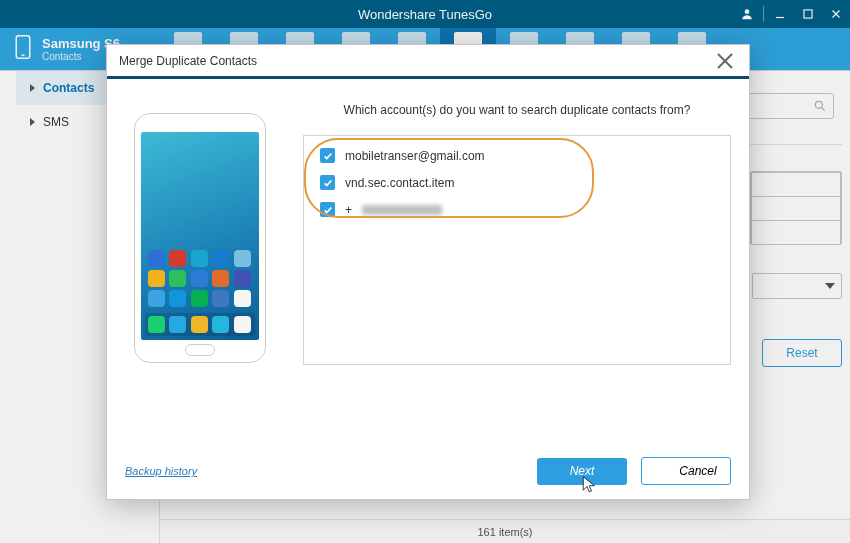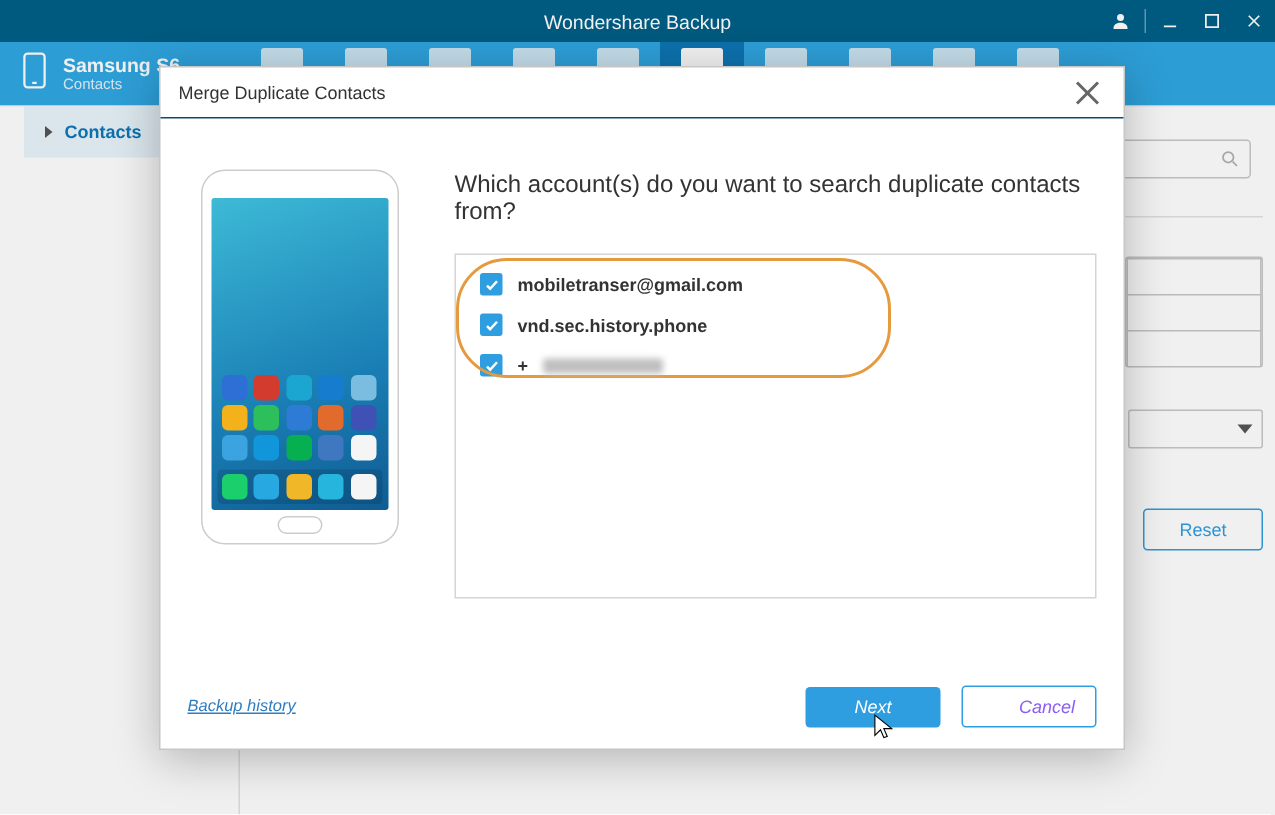--- a/index.html
+++ b/index.html
@@ -43,54 +43,54 @@
   .combo { width: 90px; height: 26px; border:1px solid #c8c8c8; border-radius:2px; display:flex; align-items:center; justify-content:flex-end; padding:0 6px; }
   .combo .tri { width:0; height:0; border-left:5px solid transparent; border-right:5px solid transparent; border-top:6px solid #555; }
   .reset-btn { margin-top: 12px; width: 80px; height: 28px; border:1px solid #2f9ee0; border-radius:3px; color:#2f9ee0; background:#fff; font-size:12px; display:flex; align-items:center; justify-content:center; cursor:pointer; }
   .blue-pill { position:absolute; right: 100px; top: 223px; width: 26px; height: 28px; background:#2f9ee0; border-radius:3px; }
 
   .statusbar { position:absolute; left:0; right:0; bottom:0; height:24px; border-top:1px solid #e3e3e3; background:#fcfcfc; display:flex; align-items:center; justify-content:center; font-size:11px; color:#555; }
 
   
   .overlay { position:absolute; left:0; top:0; right:0; bottom:0; background:rgba(0,0,0,0.06); }
   .modal { position:absolute; left:106px; top:44px; width:644px; height:456px; background:#fff; border:1px solid #c6c6c6; box-shadow:0 6px 28px rgba(0,0,0,.25); display:flex; flex-direction:column; }
-  .modal-head { height:34px; border-bottom:1px solid #0c4a6e; display:flex; align-items:center; justify-content:space-between; padding:0 12px; }
+  .modal-head { height:34px; border-bottom:3px solid #0c4a6e; display:flex; align-items:center; justify-content:space-between; padding:0 12px; }
   .modal-title { font-size:12px; color:#333; }
   .modal-close { width:24px; height:24px; display:flex; align-items:center; justify-content:center; cursor:pointer; color:#666; }
   .modal-body { flex:1; display:flex; padding:14px 18px 0 18px; gap:28px; }
   .phone-preview { width:150px; display:flex; align-items:flex-start; justify-content:center; padding-top:20px; }
   .phone-shell { width:132px; height:250px; border:1px solid #ccc; border-radius:16px; background:#fff; position:relative; padding:18px 6px 22px 6px; }
   .phone-shell::after { content:""; position:absolute; bottom:6px; left:50%; transform:translateX(-50%); width:28px; height:10px; border:1px solid #ccc; border-radius:6px; }
   .phone-screen { width:100%; height:100%; background:linear-gradient(160deg,#3dbad6 0%, #1a7fb5 60%, #0f5c93 100%); border-radius:2px; padding:4px; display:flex; flex-direction:column; }
   .app-grid { margin-top:auto; display:grid; grid-template-columns:repeat(5,1fr); gap:3px; padding:3px; }
   .app-ic { width:17px; height:17px; border-radius:4px; }
   .dock { margin-top:3px; display:grid; grid-template-columns:repeat(5,1fr); gap:3px; background:rgba(0,0,0,.12); padding:3px; border-radius:3px; }
 
   .accounts-col { flex:1; display:flex; flex-direction:column; }
-  .prompt { font-size:16px; color:#333; text-align:left; margin:22px 0 18px; }
+  .prompt { font-size:12px; color:#333; text-align:center; margin:10px 0 18px; }
   .acc-frame { border:1px solid #d4d4d4; height:230px; padding:12px 16px; position:relative; }
-  .acc-row { display:flex; align-items:center; gap:10px; font-size:12px; color:#333; margin-bottom:12px;font-weight:bold; }
+  .acc-row { display:flex; align-items:center; gap:10px; font-size:12px; color:#333; margin-bottom:12px; }
   .chk { width:15px; height:15px; border-radius:2px; background:#2f9ee0; display:flex; align-items:center; justify-content:center; }
   .chk svg { width:10px; height:10px; }
   .blurred { display:inline-block; width:80px; height:10px; background:#bfbfbf; filter:blur(2px); border-radius:2px; }
   .halo { position:absolute; left:0; top:2px; width:290px; height:80px; border:2px solid #e59a3d; border-radius:34px; pointer-events:none; }
 
   .modal-foot { height:56px; display:flex; align-items:center; padding:0 18px;font-style:italic; }
   .backup-link { font-size:11px; color:#2f7dc0; text-decoration:underline; cursor:pointer; }
   .foot-right { margin-left:auto; display:flex; gap:14px; align-items:center; position:relative; }
   .btn-primary { width:90px; height:27px; background:#2f9ee0; color:#fff; font-size:12px; border-radius:3px; display:flex; align-items:center; justify-content:center; cursor:pointer;margin-left:40px; }
-  .btn-secondary { width:90px; height:28px; border:1px solid #2f9ee0; color:#8b5cf6; background:#fff; font-size:12px; border-radius:3px; display:flex; align-items:center; justify-content:center; cursor:pointer;padding-left:24px; }
+  .btn-secondary { width:90px; height:28px; border:1px solid #2f9ee0; color:#000000; background:#fff; font-size:12px; border-radius:3px; display:flex; align-items:center; justify-content:center; cursor:pointer;padding-left:24px; }
   .cursor { position:absolute; left:84px; top:18px; pointer-events:none; }
   .cursor svg { width:18px; height:20px; }
 </style>
 </head>
 <body>
 
 <div class="titlebar">
-  <span class="title">Wondershare Backup</span>
+  <span class="title">Wondershare TunesGo</span>
   <div class="winctrls">
     <div class="ctl">
       <svg viewBox="0 0 24 24" fill="#fff">
           <circle cx="12" cy="8" r="4"></circle>
           <path d="M4 20c0-4 4-6 8-6s8 2 8 6v1H4z"></path>
         </svg>
     </div>
     <div class="sep"></div>
     <div class="ctl">
       <svg viewBox="0 0 24 24" stroke="#fff" stroke-width="2">
@@ -156,20 +156,24 @@
         <div class="blk"></div>
       </div>
   </div>
 </div>
 
 <div class="mainarea">
   <div class="sidebar">
     <div class="side-item active">
       <span class="chev"></span>
       <span>Contacts</span>
+    </div>
+    <div class="side-item">
+      <span class="chev"></span>
+      <span>SMS</span>
     </div>
   </div>
   <div class="content">
     <div class="toolbar">
       <div class="searchbox" title="">
         <svg viewBox="0 0 24 24" fill="none" stroke="#666" stroke-width="2">
             <circle cx="10" cy="10" r="6"></circle>
             <line x1="15" y1="15" x2="20" y2="20"></line>
           </svg>
       </div>
@@ -181,20 +185,23 @@
         <div class="fieldrow" style="border-bottom:none"></div>
       </div>
       <div class="combo">
           <span class="tri"></span>
         </div>
       <div class="reset-btn">
           <span>Reset</span>
         </div>
     </div>
     <div class="blue-pill"></div>
+    <div class="statusbar">
+      <span>161 item(s)</span>
+    </div>
   </div>
 </div>
 
 <div class="overlay"></div>
 <div class="modal">
   <div class="modal-head">
     <span class="modal-title">Merge Duplicate Contacts</span>
     <div class="modal-close">
       <svg viewBox="0 0 24 24" stroke="#666" stroke-width="2">
           <line x1="5" y1="5" x2="19" y2="19"></line>
@@ -245,21 +252,21 @@
                 </svg>
               </span>
               <span>mobiletranser@gmail.com</span>
             </div>
             <div class="acc-row">
               <span class="chk">
                 <svg viewBox="0 0 24 24" fill="none" stroke="#fff" stroke-width="4">
                   <polyline points="4,13 9,18 20,6"></polyline>
                 </svg>
               </span>
-              <span>vnd.sec.history.phone</span>
+              <span>vnd.sec.contact.item</span>
             </div>
             <div class="acc-row">
               <span class="chk">
                 <svg viewBox="0 0 24 24" fill="none" stroke="#fff" stroke-width="4">
                   <polyline points="4,13 9,18 20,6"></polyline>
                 </svg>
               </span>
               <span>+</span>
               <span class="blurred"></span>
             </div>

